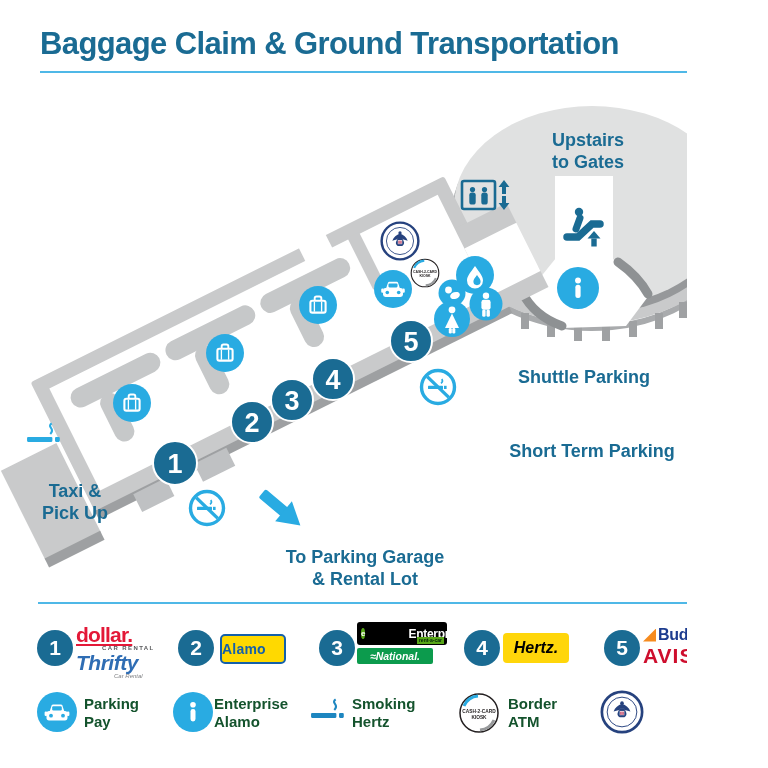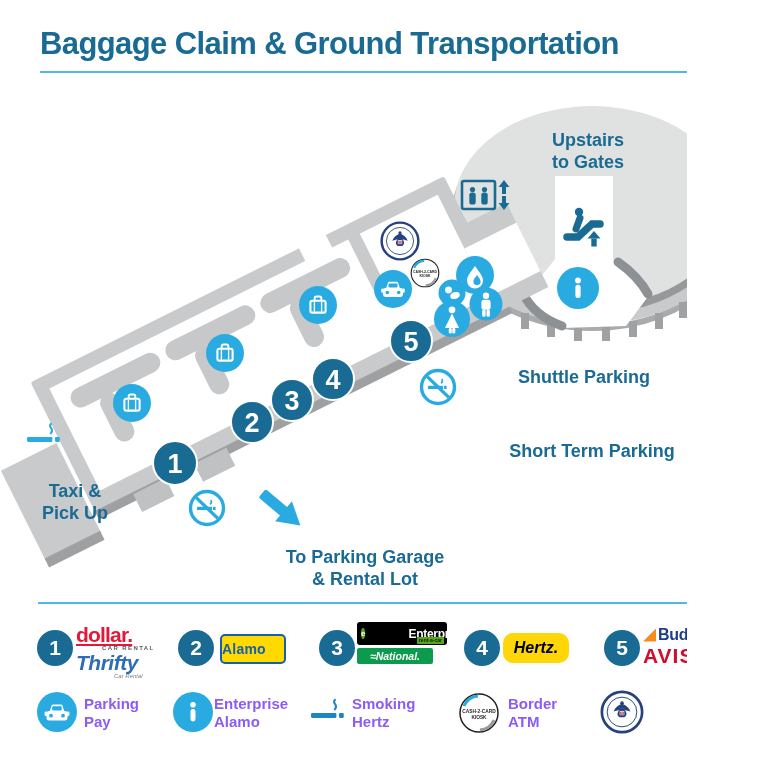--- a/index.html
+++ b/index.html
@@ -8,40 +8,40 @@
   
   #title{position:absolute;left:40px;top:26px;width:700px;margin:0;
          font-size:31px;font-weight:800;letter-spacing:-0.6px;color:#1A6B93;}
   #title-rule{position:absolute;left:40px;top:71px;width:688px;height:2px;background:#4FB8E7;}
   
   #map-svg{position:absolute;left:0;top:80px;}
   
   #legend-rule{position:absolute;left:38px;top:602px;width:692px;height:2px;background:#4FB8E7;}
   .num-circle{position:absolute;width:36px;height:36px;border-radius:50%;background:#1A6B93;
               color:#fff;font-weight:900;font-size:21px;display:flex;align-items:center;justify-content:center;}
-  .amen-label{position:absolute;color:#8b5cf6;font-weight:800;font-size:15px;line-height:1.22;}
+  .amen-label{position:absolute;color:#14532d;font-weight:800;font-size:15px;line-height:1.22;}
   
   .dollar-word{font-size:21px;font-weight:900;color:#E31837;letter-spacing:-0.8px;line-height:1;text-decoration:underline;}
   .dollar-sub{font-size:6px;color:#58595B;letter-spacing:1.4px;margin:0 0 1px 26px;font-weight:700;}
   .thrifty-word{font-size:21px;font-weight:900;font-style:italic;color:#2F6DB4;line-height:1;letter-spacing:-0.5px;}
   .thrifty-sub{font-size:6px;font-style:italic;color:#808285;margin-left:38px;}
   .alamo-badge{width:62px;height:26px;background:#FFD900;border:2px solid #1460AA;border-radius:5px;
                display:flex;align-items:center;justify-content:flex-start;
                color:#1460AA;font-weight:900;font-size:14px;letter-spacing:0.2px;}
   .ent-badge{position:relative;width:90px;height:23px;background:#000;border-radius:3px;color:#fff;
              display:flex;align-items:center;padding:0 4px;box-sizing:border-box;}
   .ent-e{width:11px;height:11px;border-radius:50%;background:#58A618;color:#fff;font-size:8px;font-weight:900;
          display:flex;align-items:center;justify-content:center;margin-right:3px;}
   .ent-word{font-size:12px;font-weight:800;letter-spacing:-0.3px;padding-left:40px;}
   .ent-sub{position:absolute;right:3px;bottom:1px;background:#58A618;color:#00200a;
            font-size:5px;font-weight:800;padding:0 2px;line-height:1.4;}
   .nat-badge{width:76px;height:16px;background:#0C9B4D;border-radius:2px;margin-top:3px;
              display:flex;align-items:center;justify-content:center;color:#fff;
              font-style:italic;font-weight:900;font-size:10.5px;text-align:right;}
-  .hertz-badge{width:66px;height:30px;background:#FFD60A;border-radius:10px;
+  .hertz-badge{width:66px;height:30px;background:#FFD60A;border-radius:4px;
                display:flex;align-items:center;justify-content:center;
                color:#000;font-weight:900;font-style:italic;font-size:16px;}
   .budget-row{display:flex;align-items:center;gap:2px;}
   .budget-wedge{width:13px;height:13px;background:#F68B1F;clip-path:polygon(0 100%,100% 0,100% 100%);}
   .budget-word{font-size:16px;font-weight:800;color:#1D3C8F;letter-spacing:-0.3px;}
   .avis-word{font-size:21px;font-weight:900;color:#CE0E2D;letter-spacing:1px;line-height:1;margin-top:1px;}
   .sup-mark{font-size:7px;vertical-align:top;}
   .abs{position:absolute;}
 </style>
 </head>

